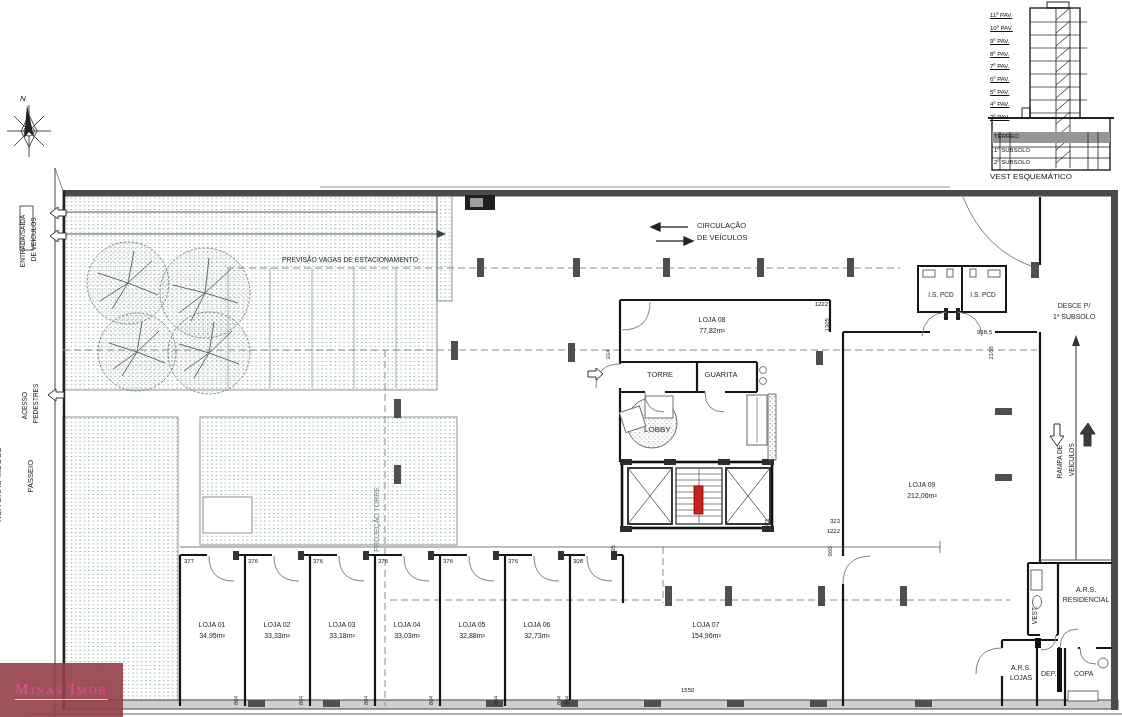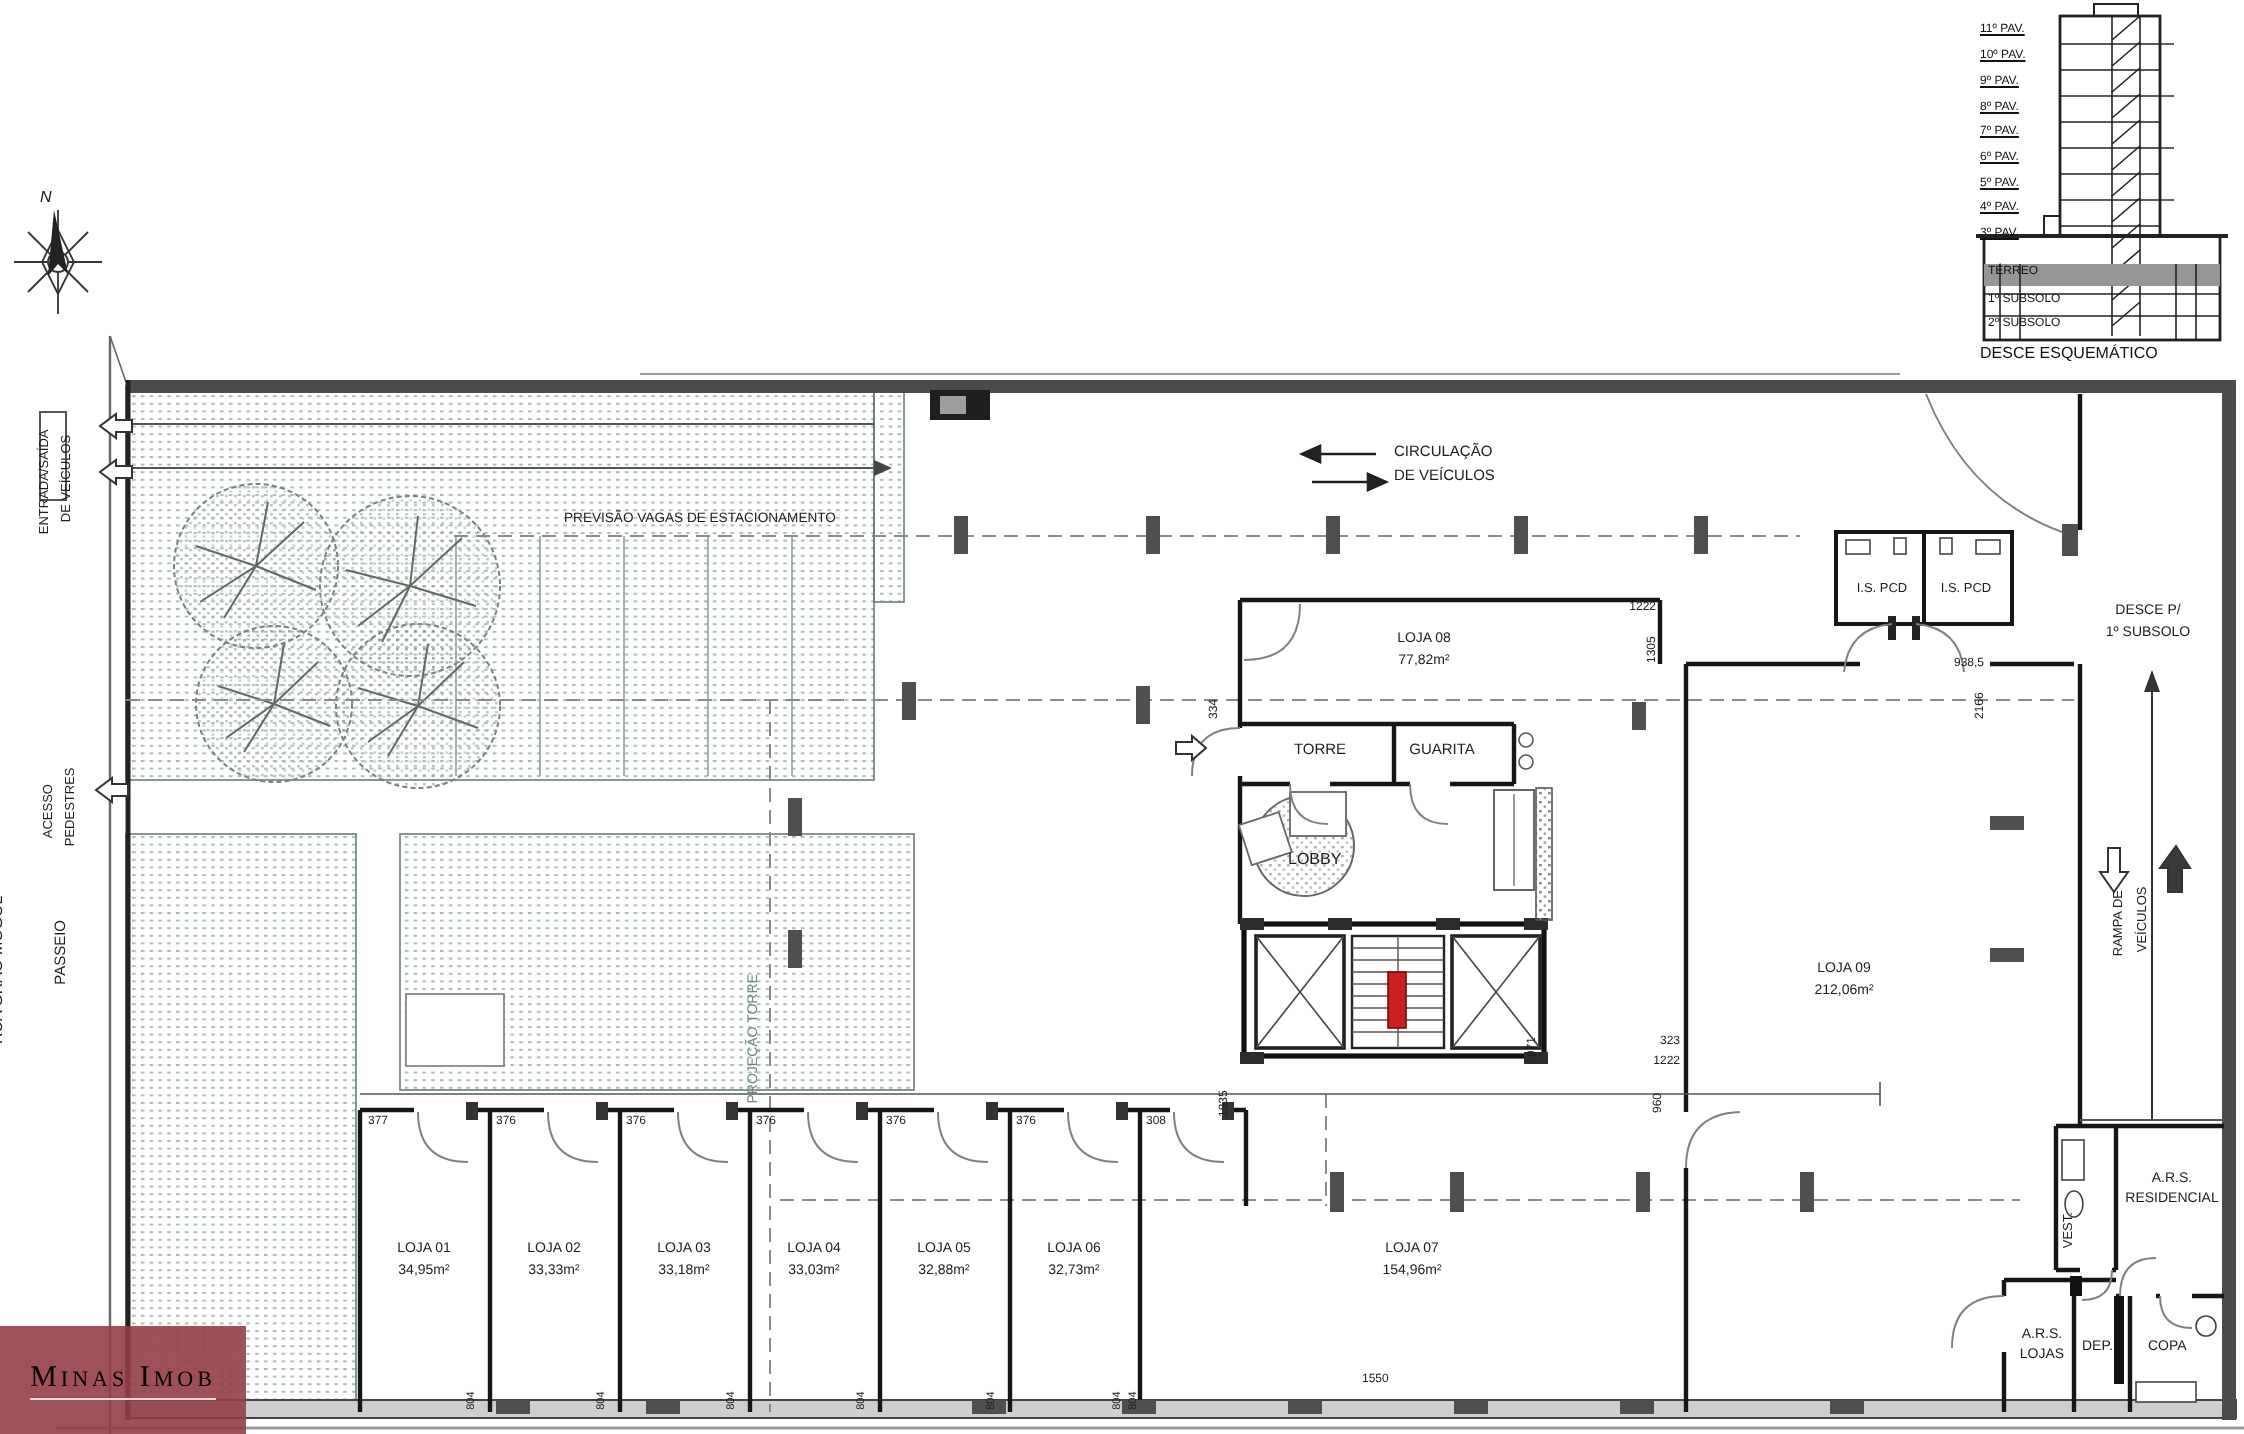--- a/index.html
+++ b/index.html
@@ -10,21 +10,21 @@
   .c{text-align:center}
   .v{transform:rotate(-90deg);transform-origin:left bottom}
   .dim{font-size:6px;color:#222}
   .room{font-size:7px;text-align:center;line-height:1.5}
   .room span{display:block}
   .tiny{font-size:6.5px}
   .flr{position:absolute;font-size:6px;color:#111;text-decoration:underline;white-space:nowrap}
   #watermark{position:absolute;left:0;top:663px;width:123px;height:54px;
      background:rgba(148,62,70,0.9);display:flex;align-items:center;justify-content:center}
   #watermark span{font-family:"Liberation Serif",serif;font-variant:small-caps;
-     color:#000000;font-size:15px;letter-spacing:2px;border-bottom:1px solid #e8d9da;padding-bottom:1px}
+     color:#ec4899;font-size:15px;letter-spacing:2px;border-bottom:1px solid #e8d9da;padding-bottom:1px}
   .n-label{position:absolute;font-size:8px;font-style:italic;color:#111}
   .corte-title{position:absolute;font-size:8px;color:#111;white-space:nowrap}
   .subfl{position:absolute;font-size:6px;color:#111;white-space:nowrap}
 </style>
 </head>
 <body>
 
 <div id="plan">
 
 <svg width="1122" height="717" viewBox="0 0 1122 717">
@@ -392,19 +392,19 @@
 <div class="flr" style="left:990px;top:38px">9º PAV.</div>
 <div class="flr" style="left:990px;top:51px">8º PAV.</div>
 <div class="flr" style="left:990px;top:63px">7º PAV.</div>
 <div class="flr" style="left:990px;top:76px">6º PAV.</div>
 <div class="flr" style="left:990px;top:89px">5º PAV.</div>
 <div class="flr" style="left:990px;top:101px">4º PAV.</div>
 <div class="flr" style="left:990px;top:114px">3º PAV.</div>
 <div class="subfl" style="left:994px;top:133px">TÉRREO</div>
 <div class="subfl" style="left:994px;top:147px">1º SUBSOLO</div>
 <div class="subfl" style="left:994px;top:159px">2º SUBSOLO</div>
-<div class="corte-title" style="left:990px;top:172px">DESCE ESQUEMÁTICO</div>
+<div class="corte-title" style="left:990px;top:172px">VEST ESQUEMÁTICO</div>
 
 <div id="watermark">
   <span>Minas Imob</span>
 </div>
 
 </div>
 
 </body></html>

